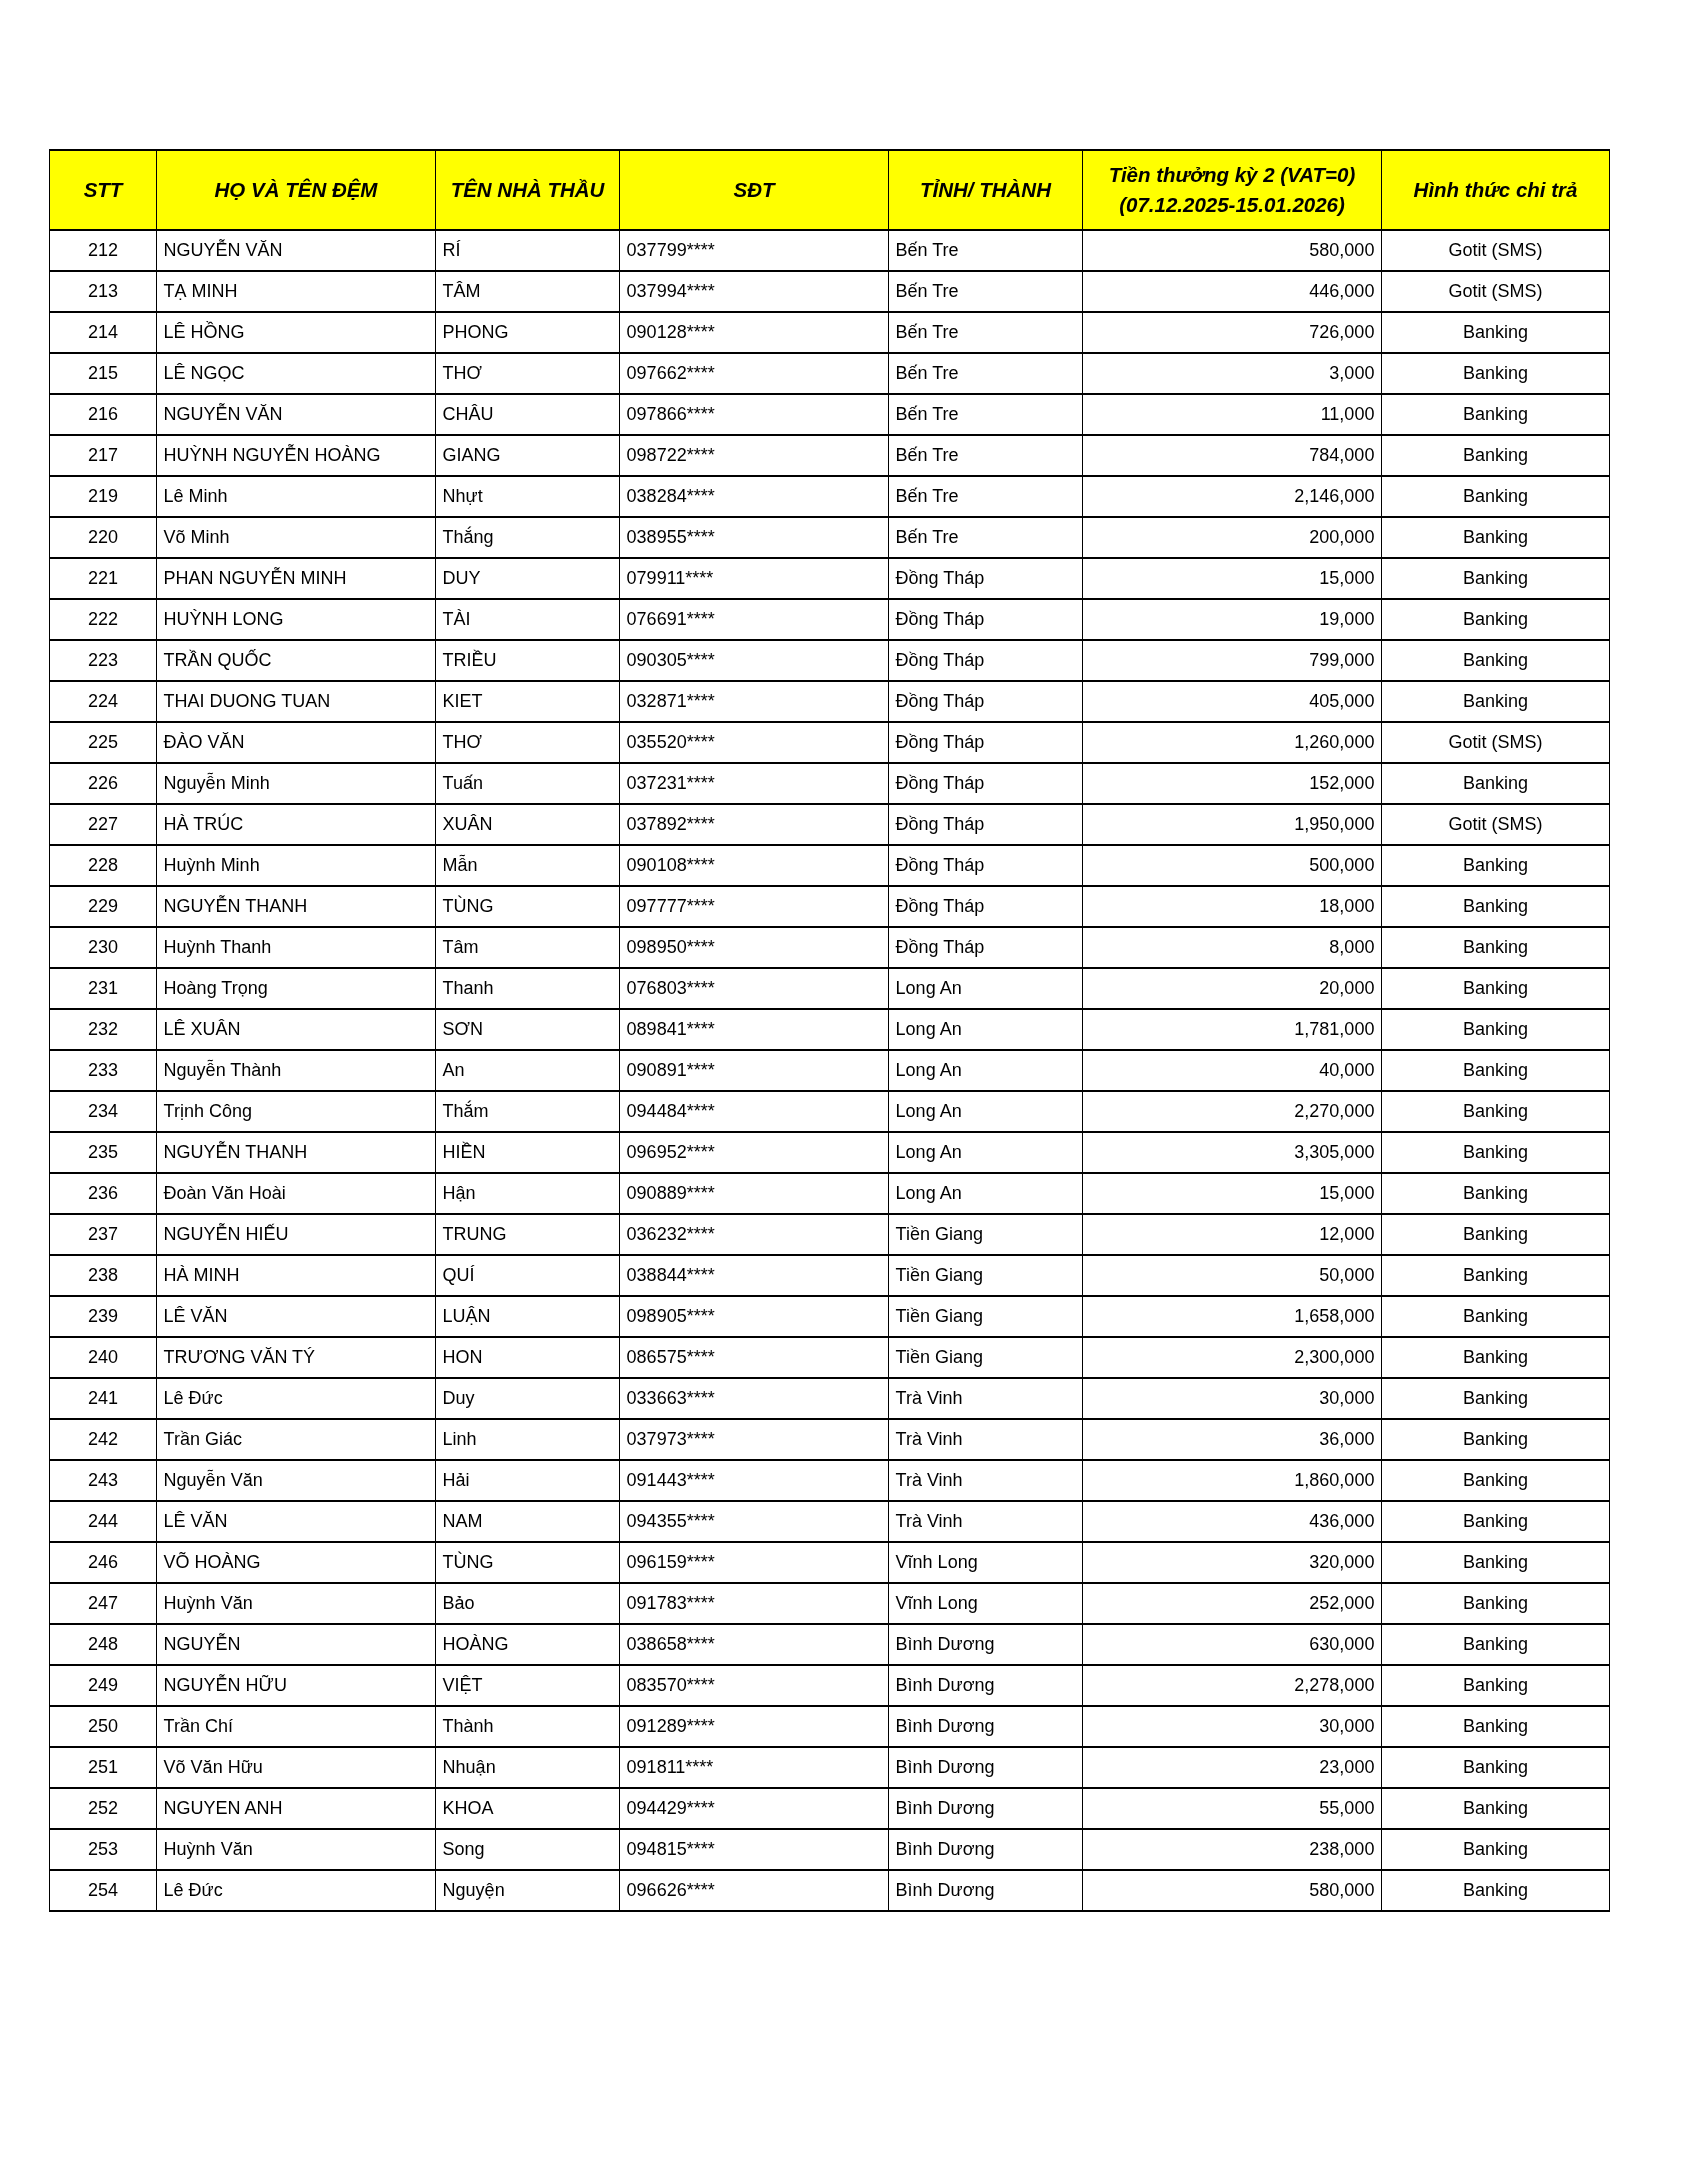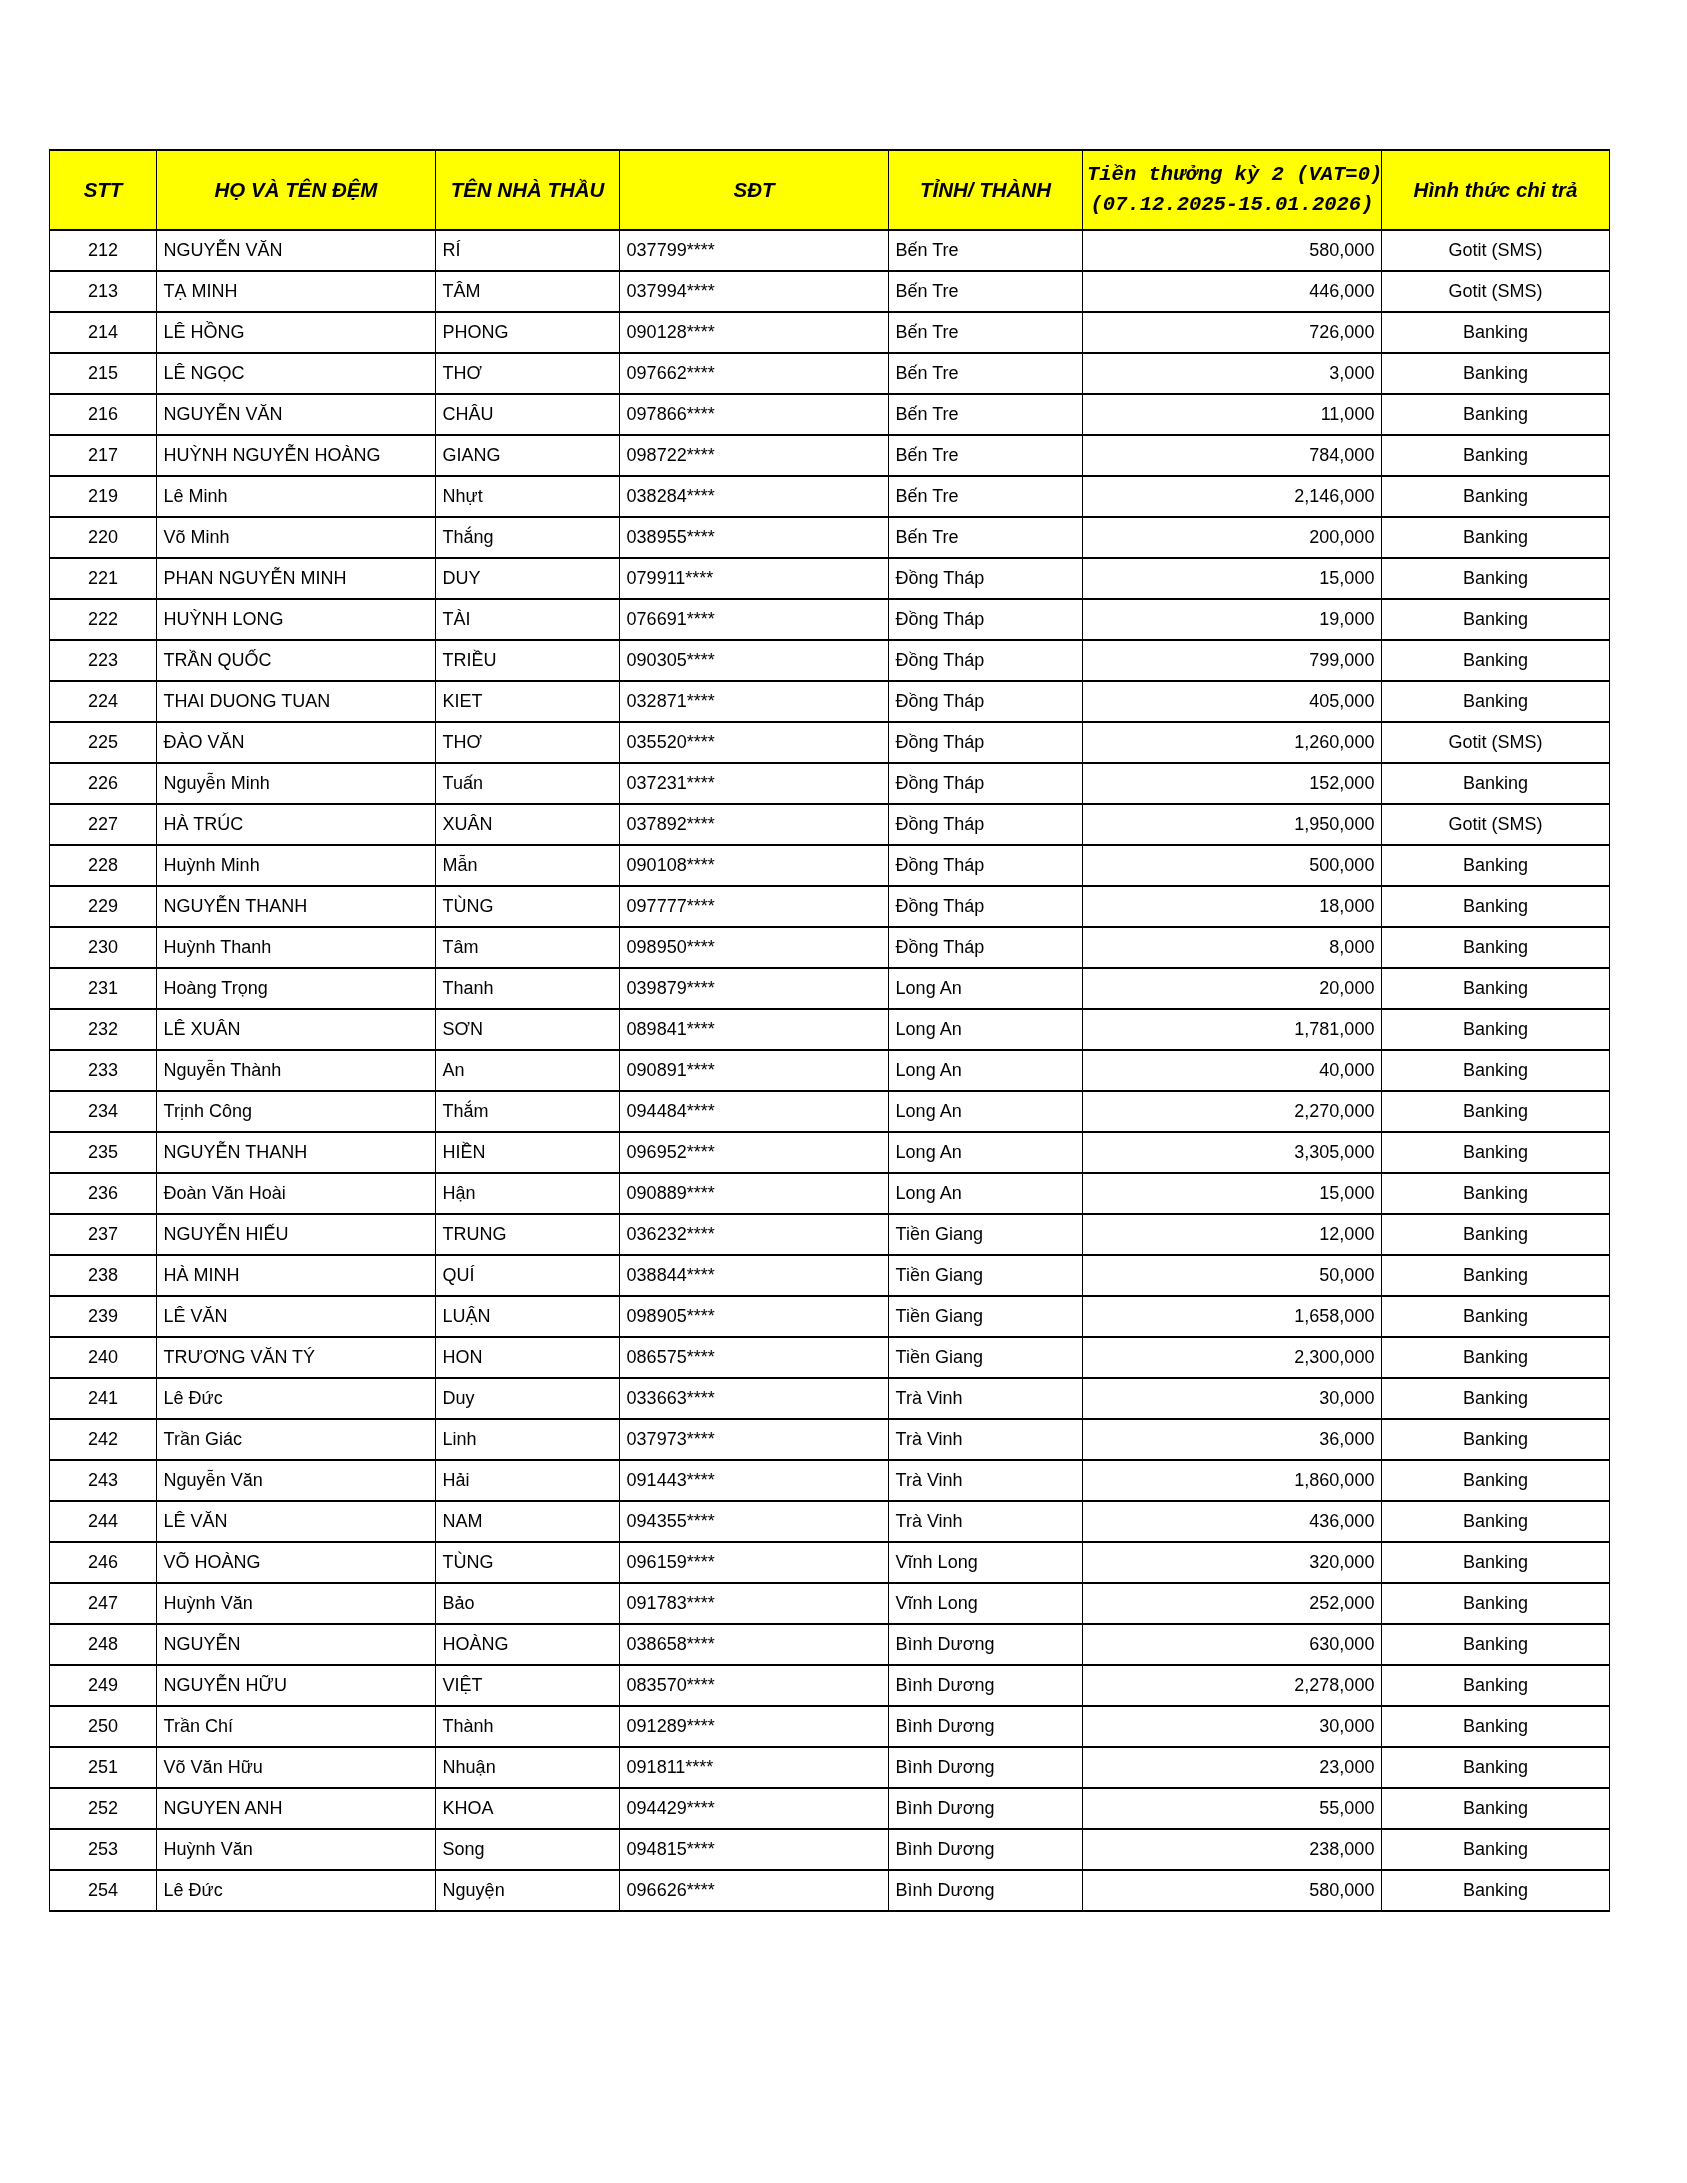--- a/index.html
+++ b/index.html
@@ -61,21 +61,21 @@
   col.c1 { width: 279px; }
   col.c2 { width: 184px; }
   col.c3 { width: 269px; }
   col.c4 { width: 194px; }
   col.c5 { width: 299px; }
   col.c6 { width: 228px; }
   
   td.a-center { text-align: center; }
   td.a-left   { text-align: left; }
   td.a-right  { text-align: right; padding-right: 5.3px; }
-  .hdr-line { display: block; font-family: Liberation Mono, monospace; }
+  .hdr-line { display: block; }
 </style>
 </head>
 <body>
 
 <div class="page">
   <div class="table-wrap">
     <table class="payout">
       <colgroup>
         <col class="c0">
           <col class="c1">
@@ -259,21 +259,21 @@
             <td class="a-left">Tâm</td>
             <td class="a-left">098950****</td>
             <td class="a-left">Đồng Tháp</td>
             <td class="a-right">8,000</td>
             <td class="a-center">Banking</td>
           </tr>
           <tr>
             <td class="a-center">231</td>
             <td class="a-left">Hoàng Trọng</td>
             <td class="a-left">Thanh</td>
-            <td class="a-left">039879****</td>
+            <td class="a-left">076803****</td>
             <td class="a-left">Long An</td>
             <td class="a-right">20,000</td>
             <td class="a-center">Banking</td>
           </tr>
           <tr>
             <td class="a-center">232</td>
             <td class="a-left">LÊ XUÂN</td>
             <td class="a-left">SƠN</td>
             <td class="a-left">089841****</td>
             <td class="a-left">Long An</td>

